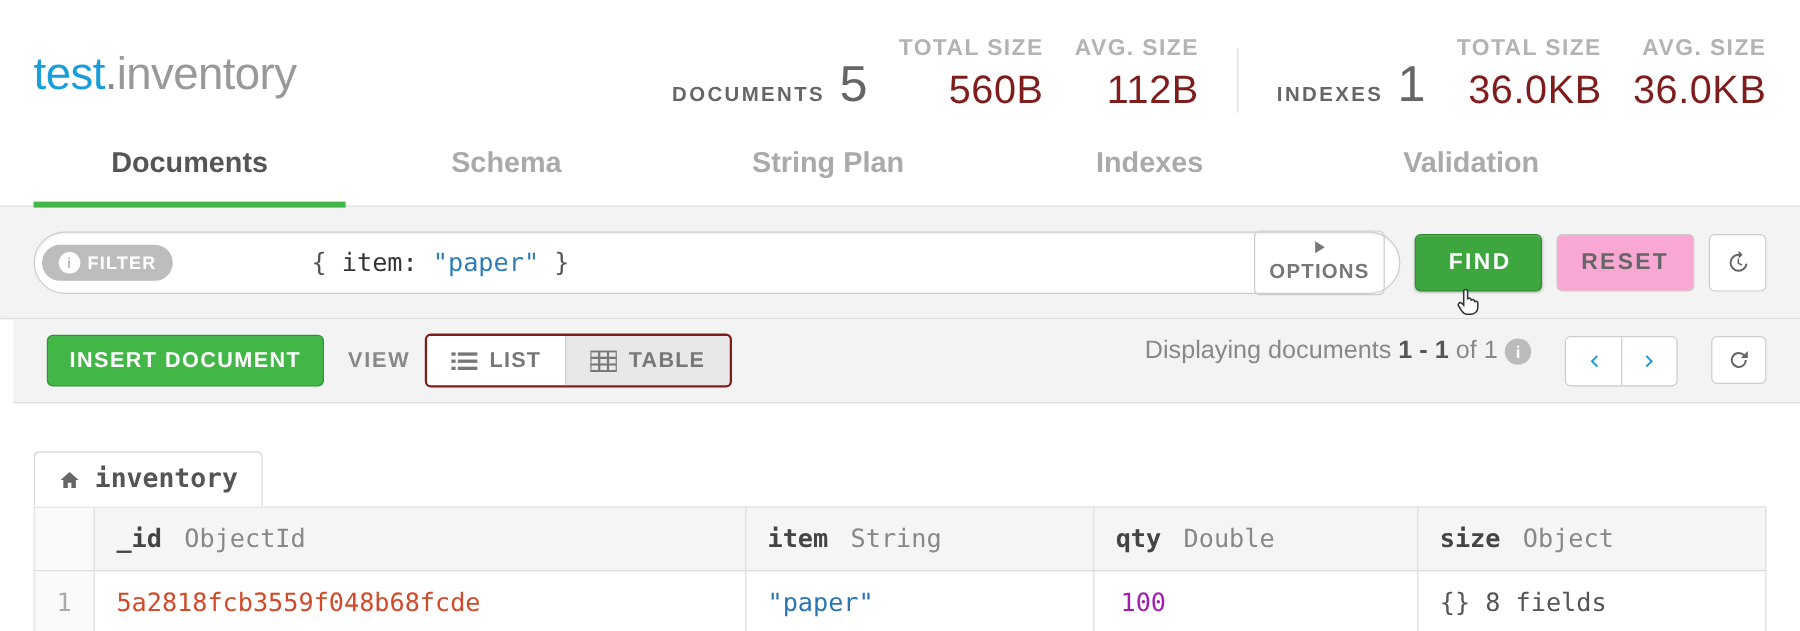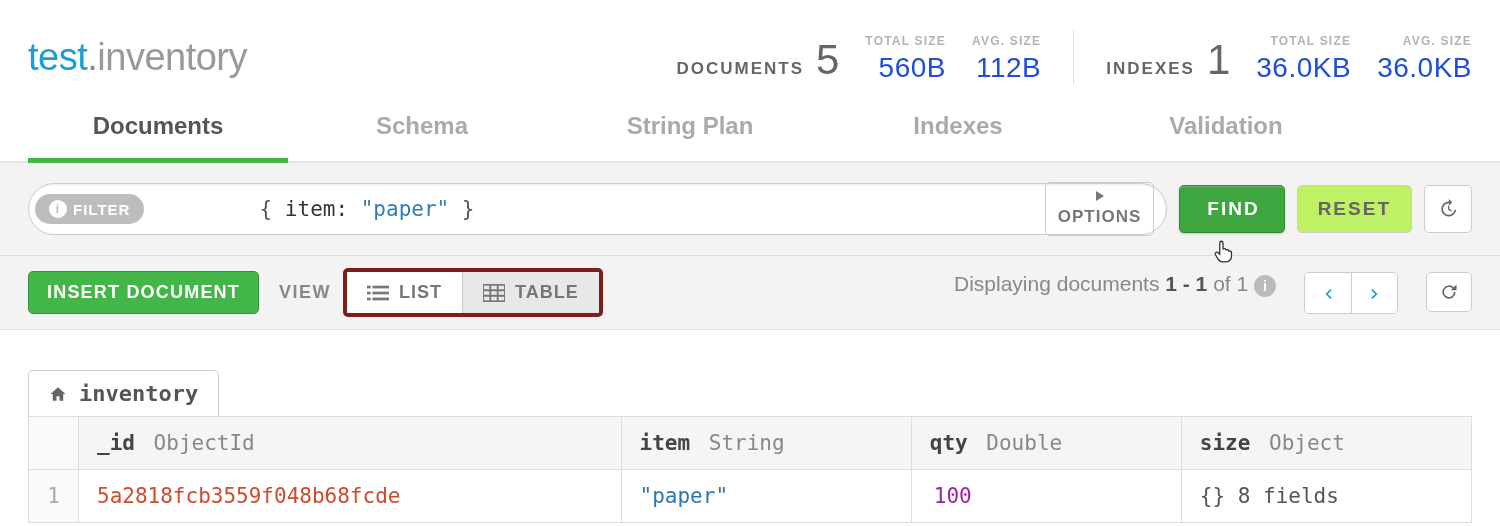--- a/index.html
+++ b/index.html
@@ -5,53 +5,53 @@
     * { box-sizing: border-box; margin: 0; padding: 0; }
     body { font-family: -apple-system, BlinkMacSystemFont, "Segoe UI", Helvetica, Arial, sans-serif; background: #fff; color: #555; width: 1500px; }
     
     
     .header-row { display: flex; align-items: center; padding: 30px 28px 14px 28px; }
     .ns-title { font-size: 38px; font-weight: 400; color: #999; letter-spacing: -0.5px;}
     .ns-db { color: #1a9ed9; font-weight: 500;}
     .ns-dot { color: #888; }
     .stats { margin-left: auto; display: flex; align-items: flex-end; gap: 26px; }
     .stat-block { text-align: right; }
-    .stat-block .label { font-size: 12px; color: #b3b3b3; letter-spacing: 1.2px; font-weight: 600; display:block; margin-bottom:4px;}
-    .stat-block .value { font-size: 28px; color: #1d4ed8; font-weight: 400; letter-spacing: 0.5px;}
+    .stat-block .label { font-size: 19px; color: #b3b3b3; letter-spacing: 1.2px; font-weight: 600; display:block; margin-bottom:4px;}
+    .stat-block .value { font-size: 33px; color: #7f1d1d; font-weight: 400; letter-spacing: 0.5px;}
     .stat-big { display: flex; align-items: baseline; gap: 12px;}
     .stat-big-label { font-size: 17px; letter-spacing: 2px; font-weight: 700; color: #666; text-transform: uppercase;}
     .stat-big-value { font-size: 42px; color: #666; font-weight: 400;}
     .stat-divider { width:1px; height:54px; background:#ddd; margin: 0 6px;}
     
     
     .tabs { display: flex; border-bottom: 2px solid #e6e6e6; padding-left: 28px;}
     .tab { font-size: 24px; color: #aaa; font-weight: 600; padding: 14px 0 18px 0; width: 268px; text-align:center; cursor: pointer;}
     .tab.active { color: #555; border-bottom: 5px solid #43b648; margin-bottom: -2px; width: 260px;}
     
     
     .filter-bar { background: #f3f3f3; padding: 20px 28px; border-bottom: 1px solid #ddd; display:flex; align-items:center; gap:12px;}
     .filter-box { flex: 1; display:flex; align-items:center; background:#fff; border:1px solid #ccc; border-radius: 26px; height: 52px; padding: 0 6px 0 6px; box-shadow: inset 0 1px 2px rgba(0,0,0,0.08);}
     .filter-pill { background:#bdbdbd; color:#fff; font-size:15px; font-weight:700; padding: 6px 14px; border-radius: 18px; display:flex; align-items:center; gap:6px; letter-spacing:1px;}
     .info-circle { display:inline-flex; align-items:center; justify-content:center; width:18px; height:18px; border-radius:50%; background:#fff; color:#bdbdbd; font-size:12px; font-weight:900;}
     .filter-input { border:0; outline:0; font-family: Menlo, Consolas, monospace; font-size: 21px; padding: 0 14px; flex:1; color:#333;}
     .options-chip { border:1px solid #ccc; border-radius:5px; padding: 8px 12px; font-size:17px; font-weight:700; color:#777; display:flex; align-items:center; gap:6px; margin-right: 6px; cursor:pointer; letter-spacing:1px;flex-direction:column;}
     .btn { border-radius:5px; font-size:19px; font-weight:700; padding: 12px 24px; cursor:pointer; border:1px solid transparent; letter-spacing: 2px;}
     .btn-find { background:#3da63f; color:#fff; border-color:#2f8a31; box-shadow: inset 0 1px 0 rgba(255,255,255,0.2), 0 1px 2px rgba(0,0,0,0.2);}
-    .btn-reset { background:#bef264; color:#666; border-color:#ccc; padding: 12px 20px;}
+    .btn-reset { background:#f9a8d4; color:#666; border-color:#ccc; padding: 12px 20px;}
     .btn-icon { background:#fff; color:#666; border:1px solid #ccc; border-radius:5px; width:48px; height:48px; display:flex; align-items:center; justify-content:center; font-size:20px; cursor:pointer;}
     
     .cursor-hand { position: relative; padding-left: 27px; }
     .cursor-hand::after { content:""; position:absolute; left:50%; top:100%; transform: translateY(-6px); width:24px; height:28px; background: transparent; }
     .hand-icon { position:absolute; left: 1210px; top: 238px; font-size: 26px; pointer-events:none; color:#222;}
     
     
-    .toolbar { background:#f3f3f3; padding: 12px 28px; border-bottom:1px solid #ddd; display:flex; align-items:center;}
+    .toolbar { background:#f3f3f3; padding: 12px 28px; border-bottom:1px solid #ddd; display:flex; align-items:center;margin-left:11px;}
     .btn-insert { background:#43b648; color:#fff; font-weight:700; padding: 10px 18px; border-radius:5px; border:1px solid #378f3a; font-size:18px; letter-spacing:1.2px; cursor:pointer;}
     .view-label { font-size:18px; font-weight:600; color:#888; margin-left:20px; letter-spacing:1.5px;}
-    .seg { display:inline-flex; border:4px solid #7f1d1d; border-radius:5px; overflow:hidden; margin-left:12px;}
+    .seg { display:inline-flex; border:2px solid #7f1d1d; border-radius:5px; overflow:hidden; margin-left:12px;}
     .seg button { background:#fff; border:0; padding: 10px 20px; font-size:18px; font-weight:700; color:#777; display:flex; align-items:center; gap:10px; cursor:pointer; letter-spacing: 1px;}
     .seg button.active { background:#e8e8e8; }
     .seg button + button { border-left:1px solid #ccc;justify-content:center;}
     .pager { margin-left:auto; display:flex; align-items:flex-start; gap:28px;}
     .pager-text { font-size:21px; color:#888;}
     .pager-text b { color:#555;}
     .pager-info { width:22px; height:22px; border-radius:50%; background:#bbb; color:#fff; display:inline-flex; align-items:center; justify-content:center; font-size:14px; font-weight:900;}
     .nav-btns { display:flex; border:1px solid #ccc; border-radius:5px; overflow:hidden;}
     .nav-btns button { background:#fff; border:0; width:46px; height:40px; font-size:20px; color:#1a9ed9; cursor:pointer;}
     .nav-btns button + button { border-left:1px solid #ccc;}

